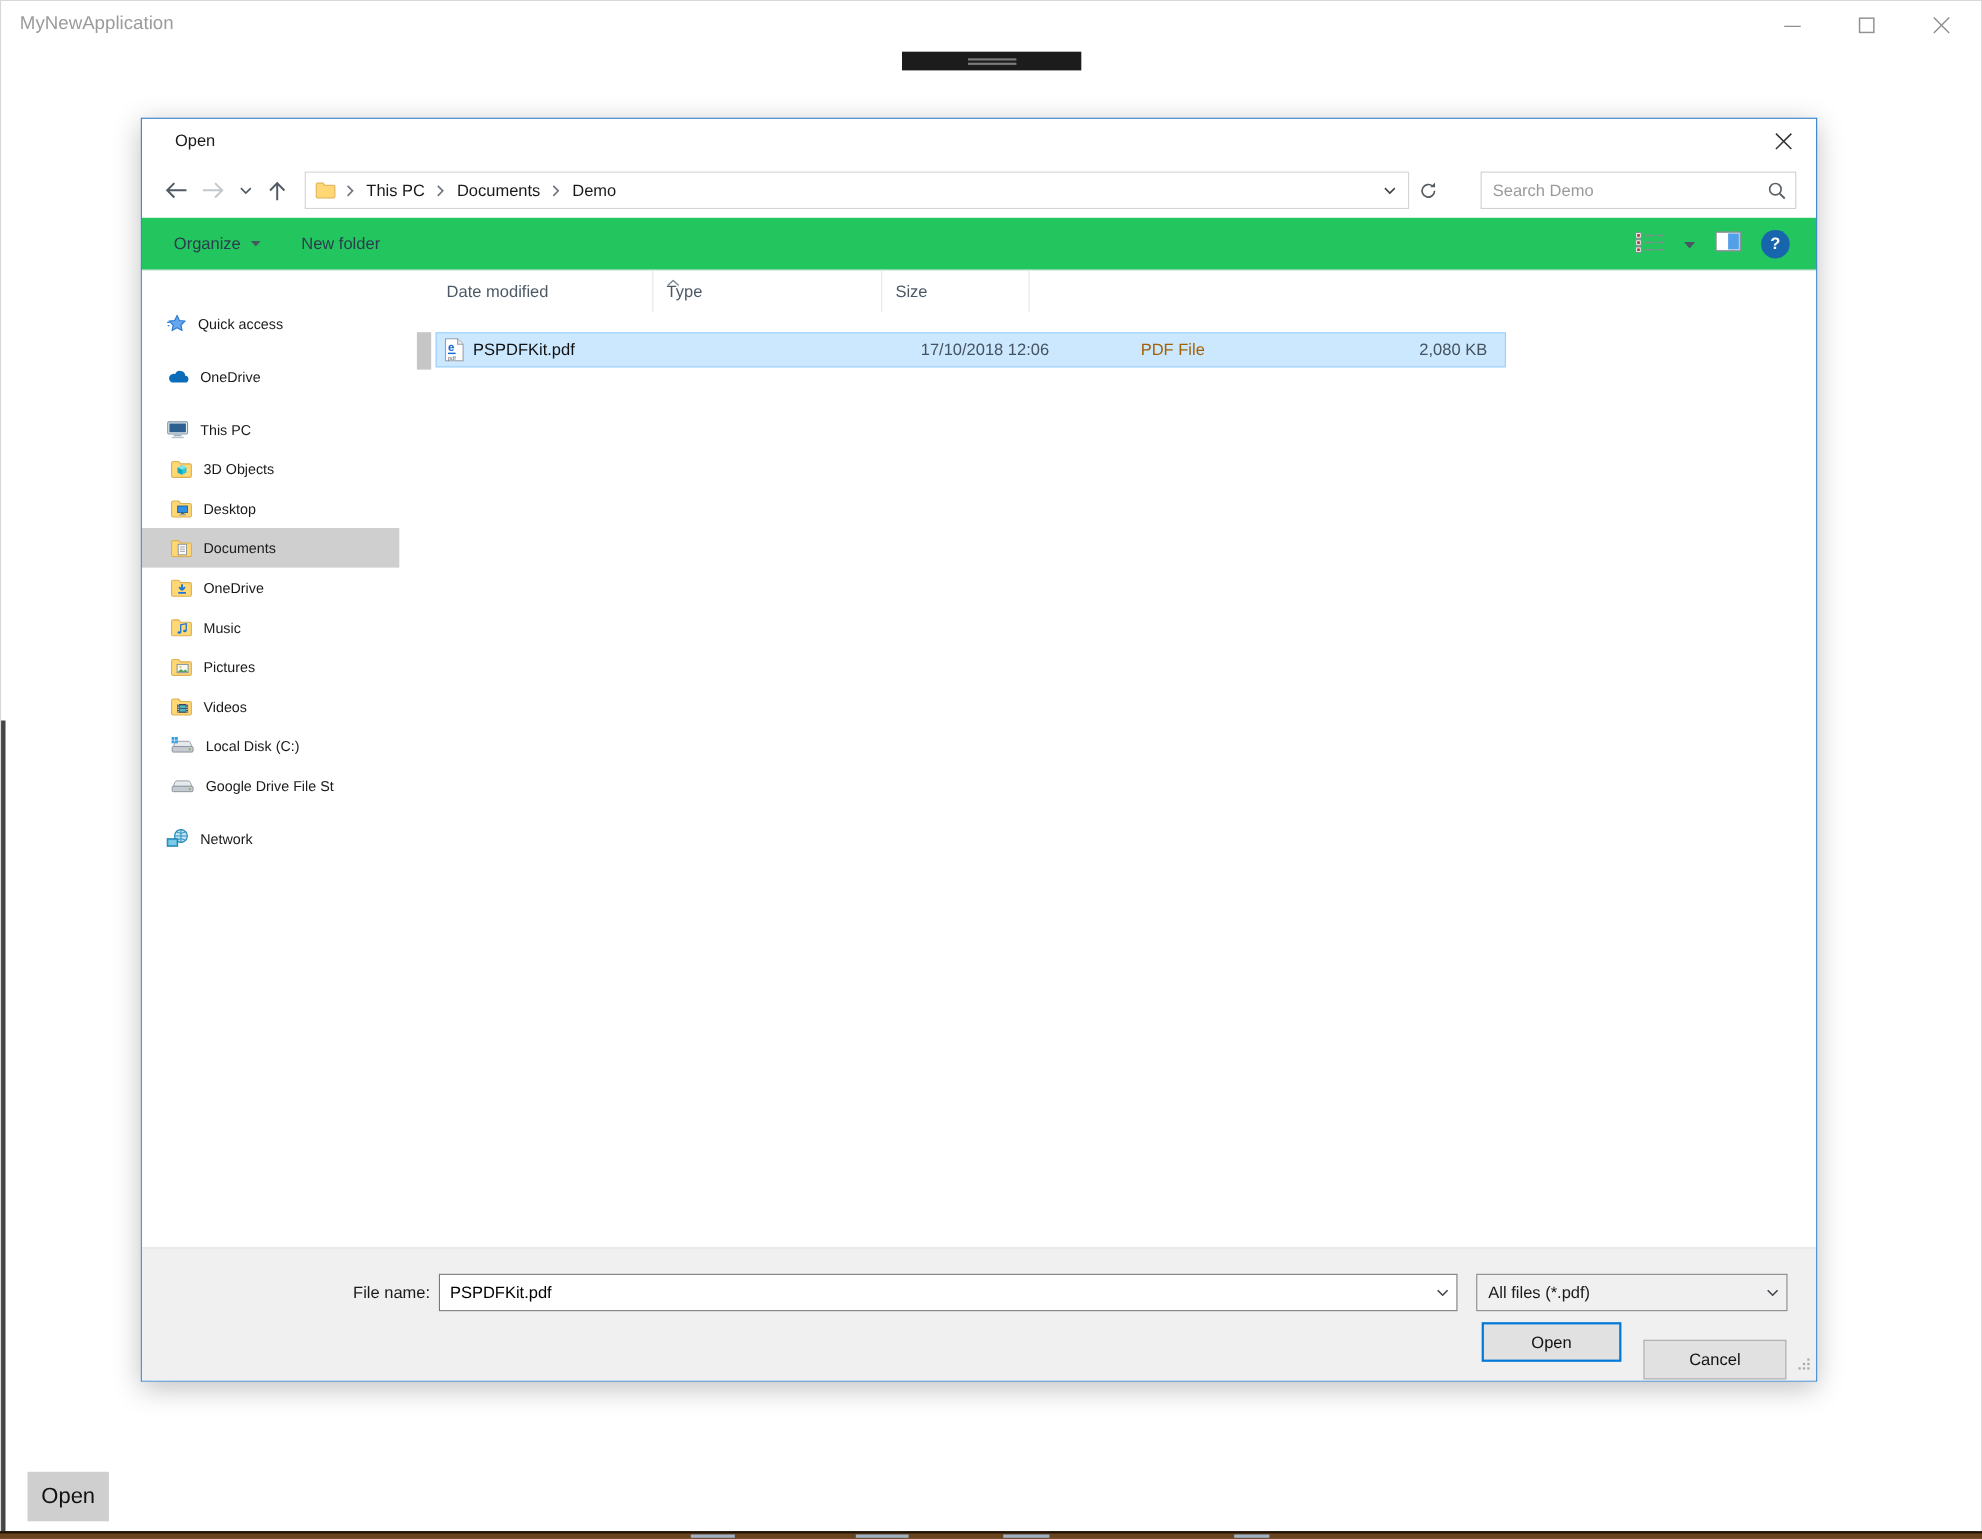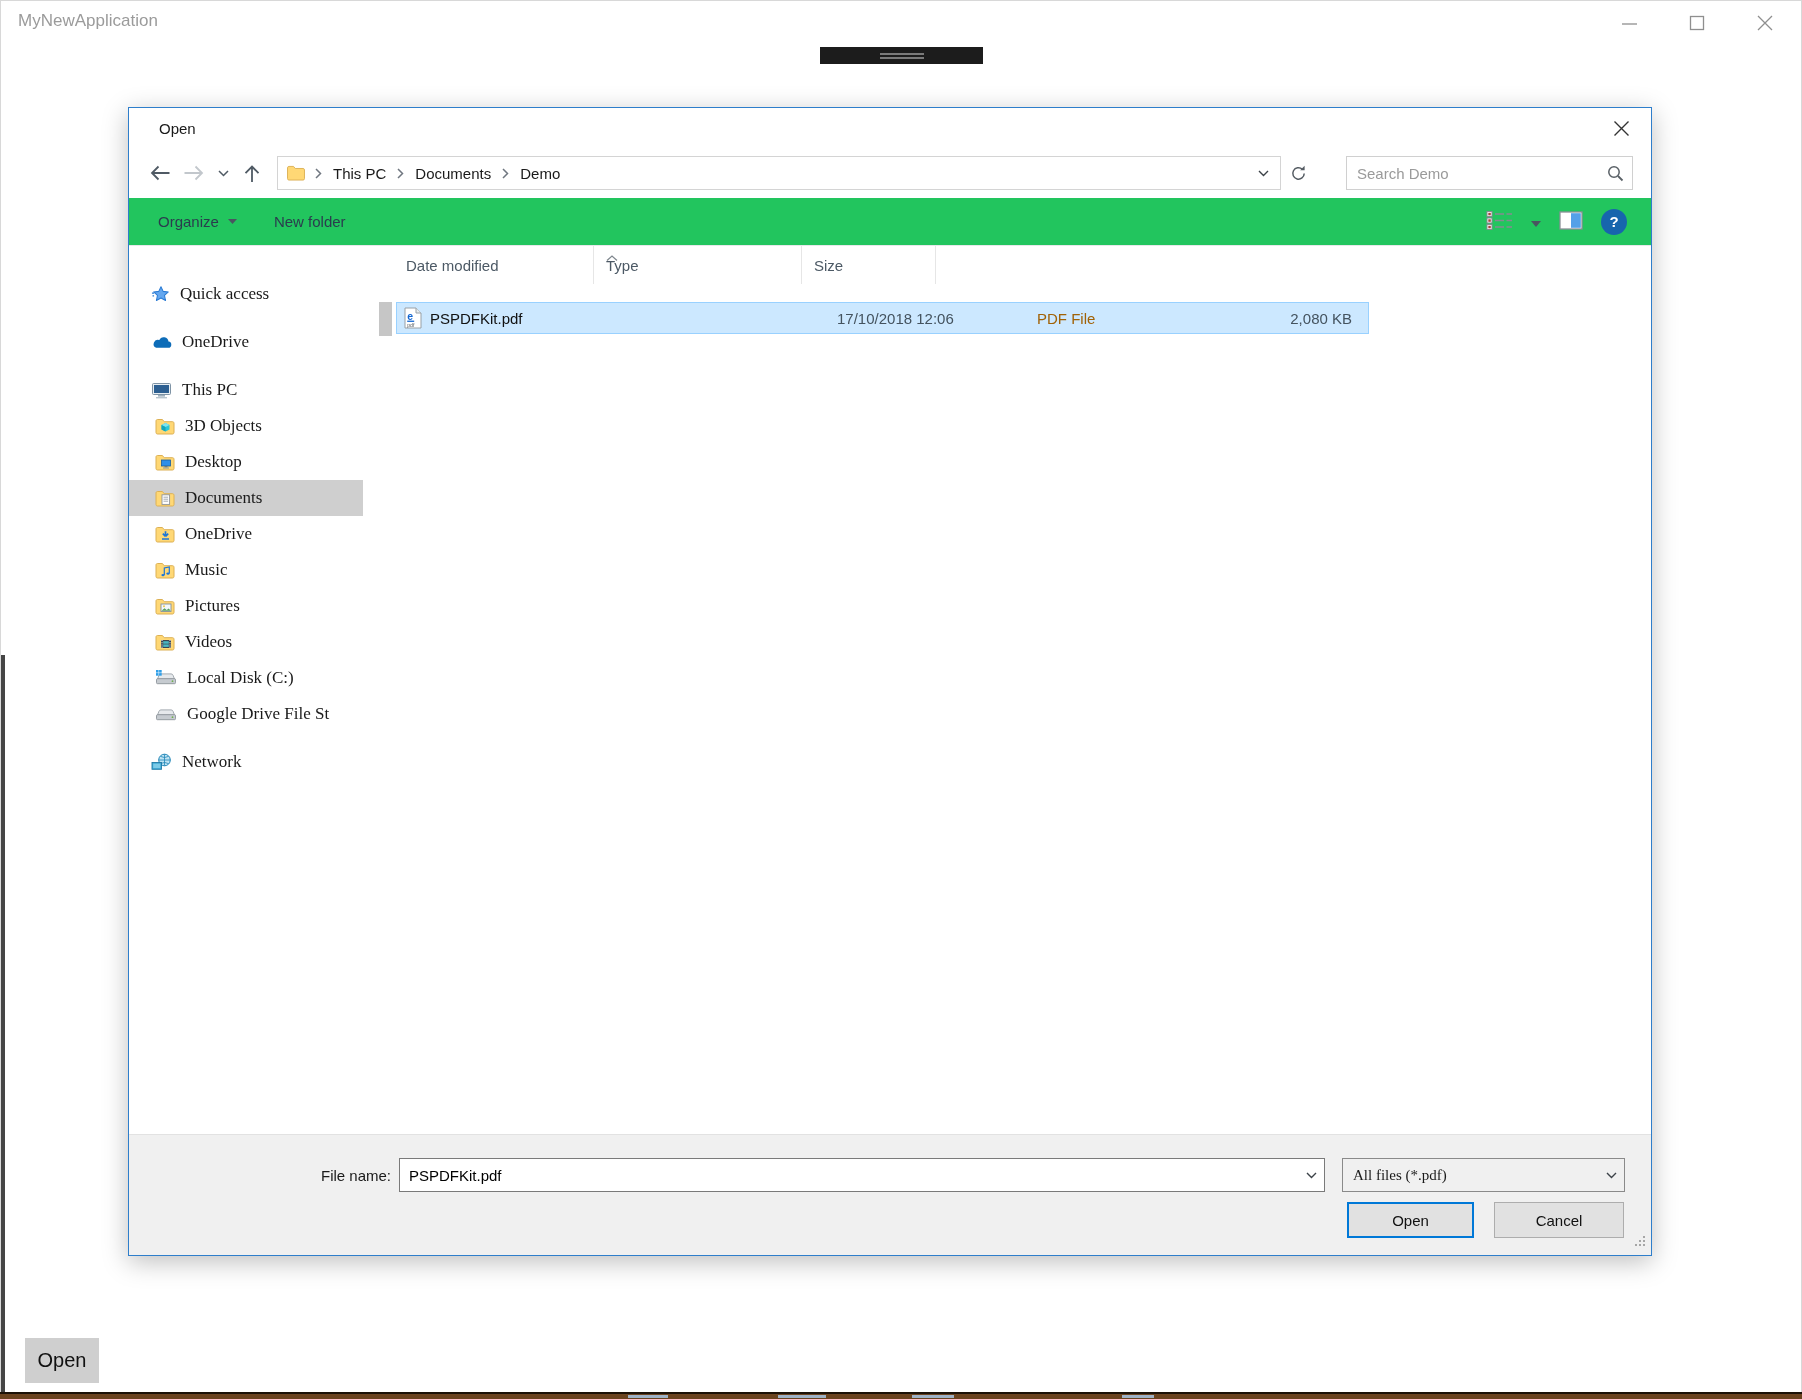--- a/index.html
+++ b/index.html
@@ -52,21 +52,21 @@
 
   .dlg-commandbar { height:48px; flex:0 0 48px; background:#22c55e; border-bottom:1px solid #e6e8ea;
     display:flex; align-items:center; padding:0 24px 0 29px; color:#2b3c4e; font-size:15px; }
   .cmd-item { display:flex; align-items:center; gap:9px; }
   .cmd-newfolder { margin-left:37px; }
   .cmd-right { margin-left:auto; display:flex; align-items:center; gap:18px; }
   .help-circle { width:26px; height:26px; border-radius:50%; background:#1765ad; color:#fff; font-weight:bold;
     font-size:15px; display:flex; align-items:center; justify-content:center; }
 
   .dlg-body { flex:1 1 auto; display:flex; min-height:0; position:relative; background:#fff; }
-  .sidebar { width:267px; flex:0 0 267px; padding-top:30px; font-size:17px; overflow:hidden;font-family:Liberation Serif, serif; }
+  .sidebar { width:267px; flex:0 0 267px; padding-top:30px; font-size:13px; overflow:hidden; }
   .sb-item { height:36px; display:flex; align-items:center; gap:10px; padding-left:22px; margin-right:33px; white-space:nowrap; overflow:hidden; }
   .sb-item.child { padding-left:26px; }
   .sb-item.selected { background:#cfcfcf; }
   .sb-item svg { flex:0 0 auto; }
   .sb-gap { height:12px; }
   .sb-scrollthumb { position:absolute; left:250px; top:56px; width:13px; height:34px; background:#c6c6c6; }
 
   .list { flex:1 1 auto; position:relative; }
   .list-header { display:flex; height:38px; color:#4c5965; font-size:15px; position:relative; }
   .hcell { display:flex; align-items:center; border-right:1px solid #e6e6e6; height:100%; }
@@ -84,24 +84,24 @@
   .fc-size { width:131px; text-align:right; padding-right:12px; color:#44535f; }
 
   .dlg-footer { height:121px; flex:0 0 121px; background:#f0f0f0; border-top:1px solid #e2e2e2; position:relative; font-size:15px; }
   .fn-label { position:absolute; left:160px; top:32px; width:102px; text-align:right; }
   .fn-combo { position:absolute; left:270px; top:23px; width:926px; height:34px; border:1px solid #7a7a7a; background:#fff;
     display:flex; align-items:center; }
   .fn-combo input { flex:1; border:0; outline:0; font-size:15px; font-family:inherit; padding:0 6px 0 9px; min-width:0; background:transparent; }
   .combo-arrow { width:26px; display:flex; align-items:center; justify-content:center; align-self:stretch; }
   .ft-combo { position:absolute; left:1213px; top:23px; width:283px; height:34px; border:1px solid #8a8a8a; background:#f0f0f0;
     display:flex; align-items:center; }
-  .ft-combo span { flex:1; padding-left:10px; white-space:nowrap;font-family:Liberation Serif, serif; }
+  .ft-combo span { flex:1; padding-left:10px; white-space:nowrap; }
   .btn { position:absolute; display:flex; align-items:center; justify-content:center; font-size:15px; color:#111; }
   .btn-open { left:1218px; top:67px; width:127px; height:36px; background:#e1e1e1; border:2px solid #0078d7; }
-  .btn-cancel { left:1365px; top:67px; width:130px; height:36px; background:#e1e1e1; border:1px solid #adadad; }
+  .btn-cancel { left:1365px; top:83px; width:130px; height:36px; background:#e1e1e1; border:1px solid #adadad; }
   .grip { position:absolute; right:5px; bottom:5px; }
 </style>
 </head>
 <body>
 
 <div class="frame"></div>
 
 <div class="app-title">MyNewApplication</div>
 <div class="win-controls">
   <div class="win-btn">

